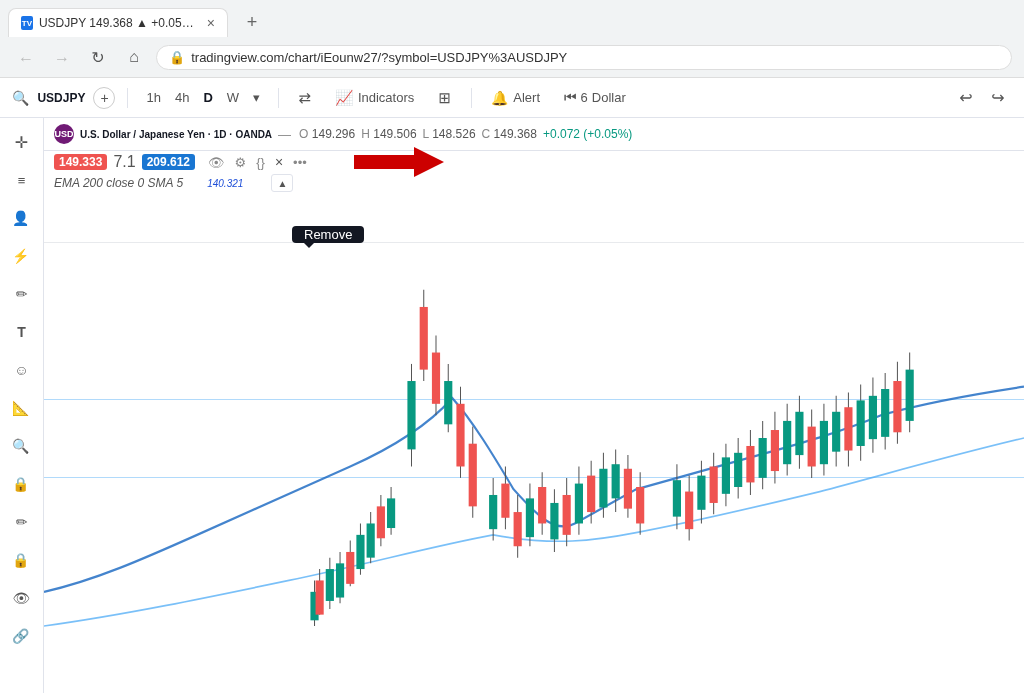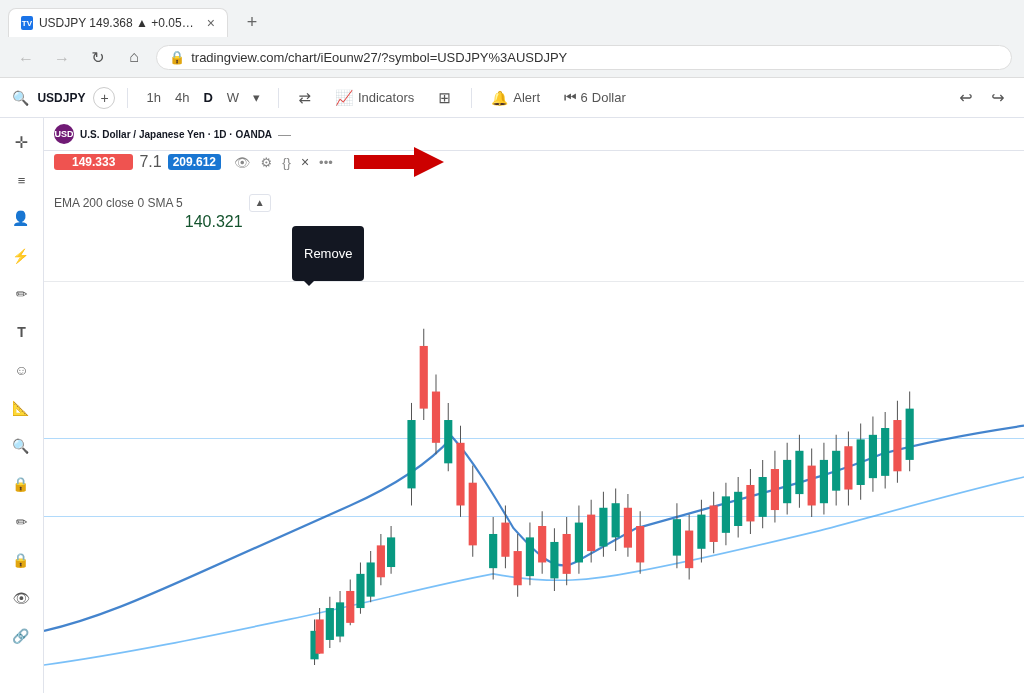--- a/index.html
+++ b/index.html
@@ -49,51 +49,51 @@
     .symbol-dash { color: #888; }
     .ohlc-info { display: flex; gap: 6px; font-size: 12px; }
     .ohlc-o { color: #555; }
     .ohlc-h { color: #555; }
     .ohlc-l { color: #555; }
     .ohlc-c { color: #555; }
     .ohlc-change { color: #089981; }
 
     
     .indicator-row { padding: 2px 10px; display: flex; align-items: center; gap: 6px; font-size: 12px; color: #555; }
-    .price-badge { background: #ef5350; color: white; padding: 1px 18px; border-radius: 3px; font-size: 12px; font-weight: 600; }
+    .price-badge { background: #ef5350; color: white; padding: 1px 5px; border-radius: 3px; font-size: 12px; font-weight: 600; }
     .price-val { color: #555; font-size: 16px; }
     .price-badge-blue { background: #1976d2; color: white; padding: 1px 5px; border-radius: 3px; font-size: 12px; font-weight: 600; }
 
     
-    .remove-popup { position: absolute; top: 75px; left: 248px; background: #131722; color: white; padding: 20px 12px; border-radius: 4px; font-size: 13px; z-index: 100; white-space: nowrap; }
+    .remove-popup { position: absolute; top: 75px; left: 248px; background: #131722; color: white; padding: 1px 12px; border-radius: 4px; font-size: 13px; z-index: 100; white-space: nowrap; }
     .remove-popup::after { content: ''; position: absolute; bottom: -5px; left: 12px; width: 0; height: 0; border-left: 5px solid transparent; border-right: 5px solid transparent; border-top: 5px solid #131722; }
 
     
     .indicator-controls { display: flex; align-items: center; gap: 4px; }
     .ctrl-btn { background: none; border: none; cursor: pointer; color: #888; font-size: 13px; padding: 1px 3px; border-radius: 2px; display: flex; align-items: center; }
 
     
     .red-arrow { position: absolute; top: 103px; left: 310px; z-index: 50; }
 
     
     .chart-canvas { position: relative; height: calc(100% - 85px); background: #fff; }
 
     
     .h-line { position: absolute; left: 0; right: 0; height: 1px; background: #e8eaed; }
     .h-line-blue { position: absolute; left: 0; right: 0; height: 1px; background: #90caf9; opacity: 0.7; }
 
     
-    .ema-line-label { color: #14532d; font-size: 16px; margin-top: 39px; }
+    .ema-line-label { color: #1d4ed8; font-size: 10px; }
 
     
     .chart-svg { position: absolute; top: 0; left: 0; width: 100%; height: 100%; }
 
     .chevron-up { display: flex; align-items: center; justify-content: center; width: 22px; height: 18px; border: 1px solid #e0e3eb; border-radius: 3px; cursor: pointer; color: #555; font-size: 10px; margin-left: 4px; }
 
-    .indicator-row-2 { padding: 1px 10px; display: flex; align-items: center; gap: 2px; font-size: 12px; color: #555; }
+    .indicator-row-2 { padding: 1px 10px; display: flex; align-items: center; gap: 24px; font-size: 12px; color: #555; font-style: italic; }
   </style>
 </head>
 <body>
 
 <div class="browser-chrome">
   <div class="tab-bar">
     <div class="tab">
       <div class="tab-favicon">
           <span>TV</span>
         </div>
@@ -174,20 +174,27 @@
 
   <div class="chart-area">
 
     <div class="chart-header">
       <div class="symbol-info">
         <div class="symbol-logo">
             <span>USD</span>
           </div>
         <span class="symbol-name">U.S. Dollar / Japanese Yen · 1D · OANDA</span>
         <span class="symbol-dash">—</span>
+      </div>
+      <div class="ohlc-info">
+        <span class="ohlc-o"><span style="color:#888;">O</span> <span>149.296</span></span>
+        <span class="ohlc-h"><span style="color:#888;">H</span> <span>149.506</span></span>
+        <span class="ohlc-l"><span style="color:#888;">L</span> <span>148.526</span></span>
+        <span class="ohlc-c"><span style="color:#888;">C</span> <span>149.368</span></span>
+        <span class="ohlc-change">+0.072 (+0.05%)</span>
       </div>
     </div>
 
     <div class="indicator-row" style="position:relative;">
       <span class="price-badge">149.333</span>
       <span class="price-val">7.1</span>
       <span class="price-badge-blue">209.612</span>
 
       <div class="remove-popup">
         <span>Remove</span>

